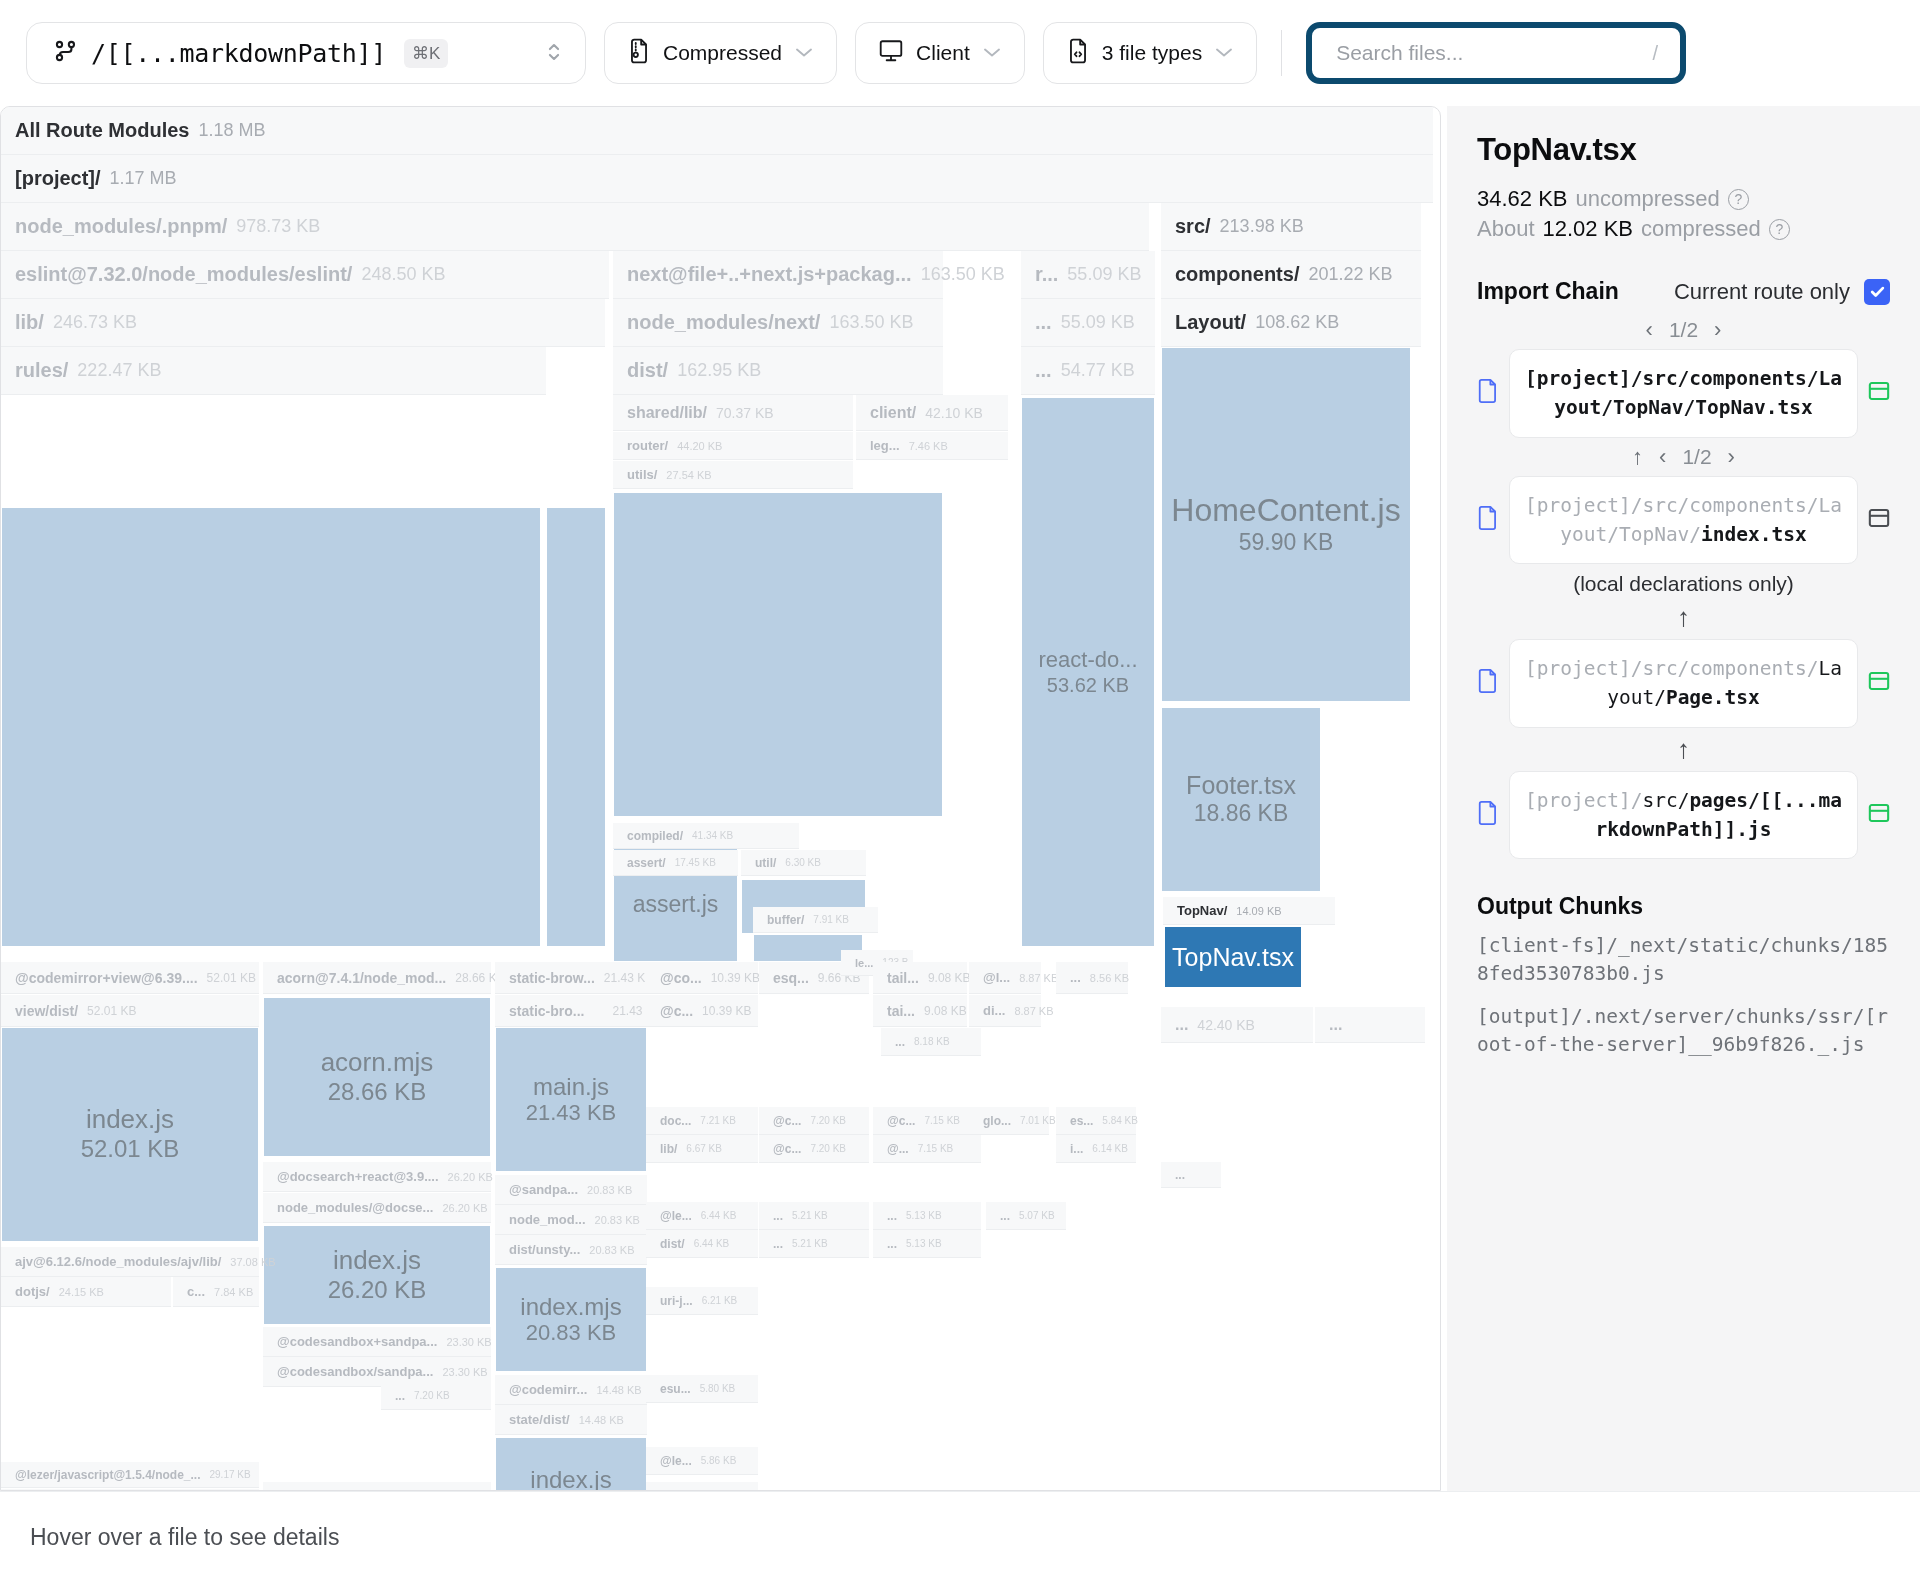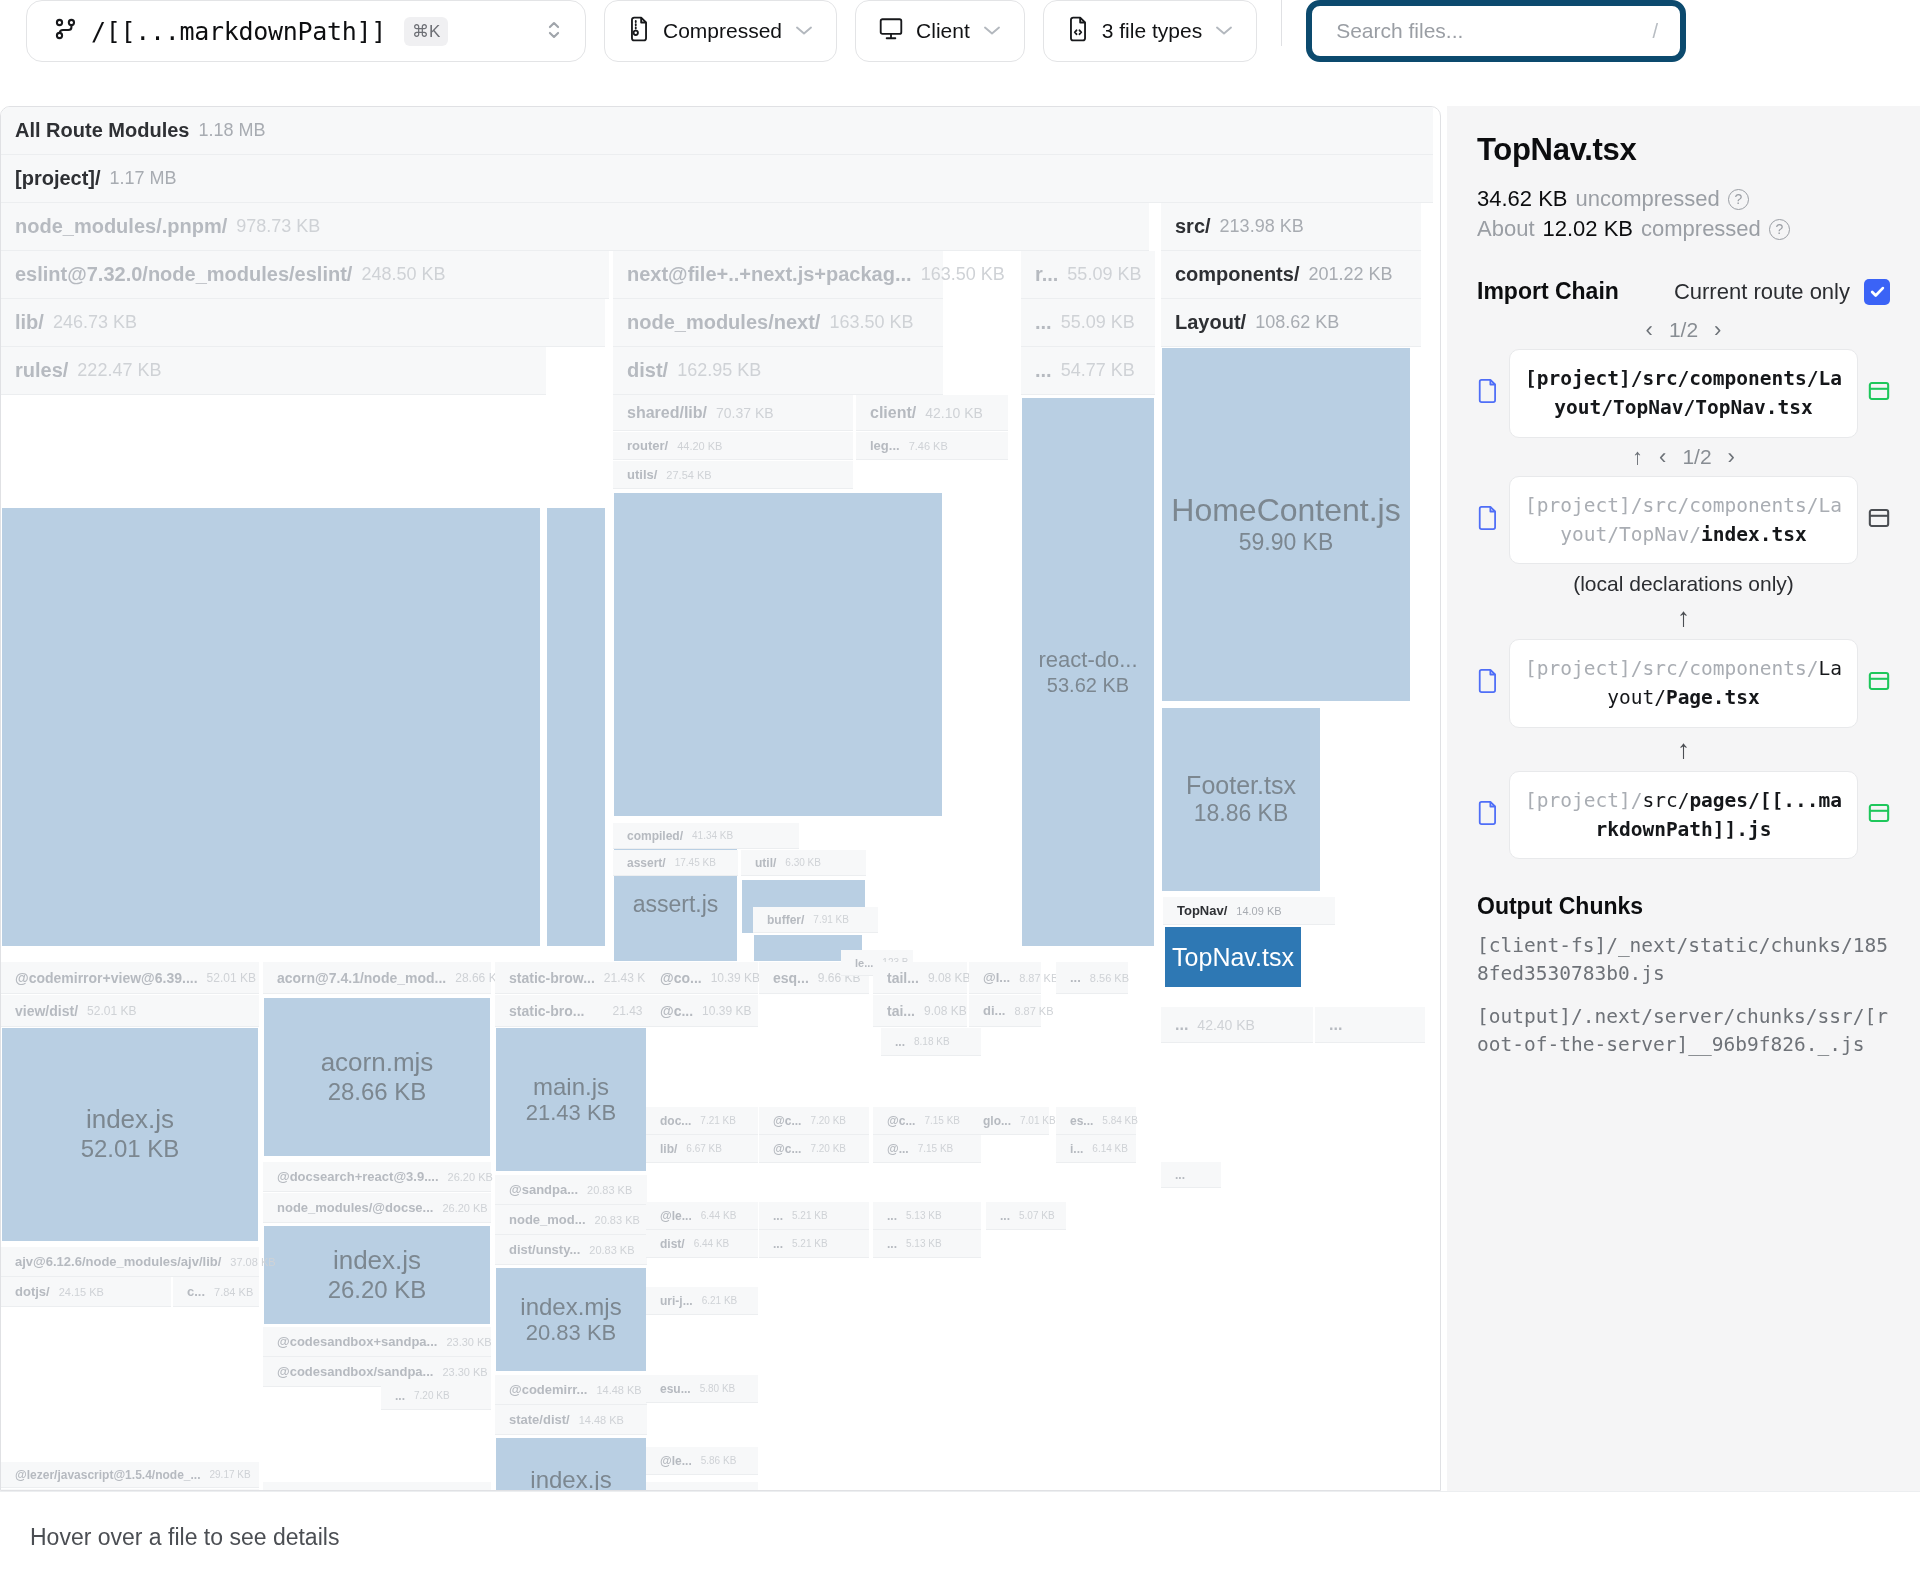--- a/index.html
+++ b/index.html
@@ -9,21 +9,21 @@
     width: 1920px; height: 1583px;
     background: #ffffff;
     font-family: "Liberation Sans", sans-serif;
     overflow: hidden;
   }
   .app { width: 1920px; height: 1583px; display: flex; flex-direction: column; background:#fff; }
 
   
   .toolbar {
     height: 106px; flex: 0 0 106px;
-    display: flex; align-items: flex-start;
+    display: flex; align-items: center;
     padding: 0 26px; gap: 18px;
     background: #ffffff;
   }
   .ctrl {
     height: 62px;
     border: 1px solid #e3e4e6;
     border-radius: 14px;
     background: #fff;
     display: flex; align-items: center;
     gap: 12px;

